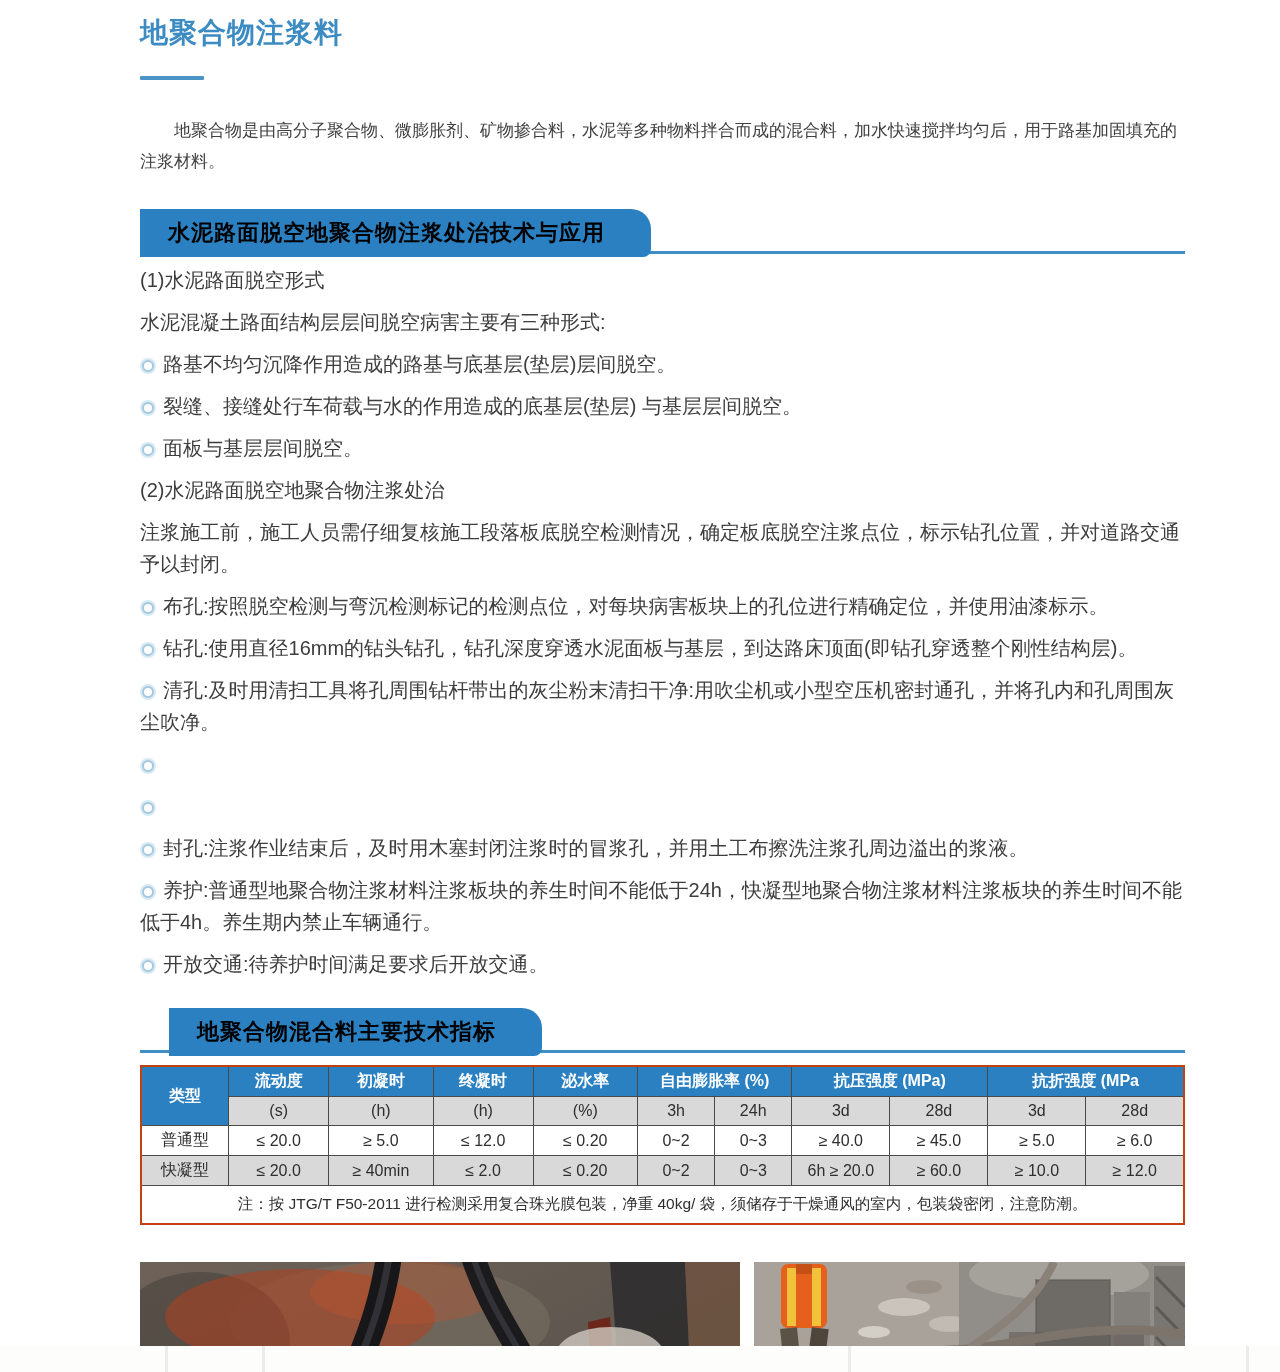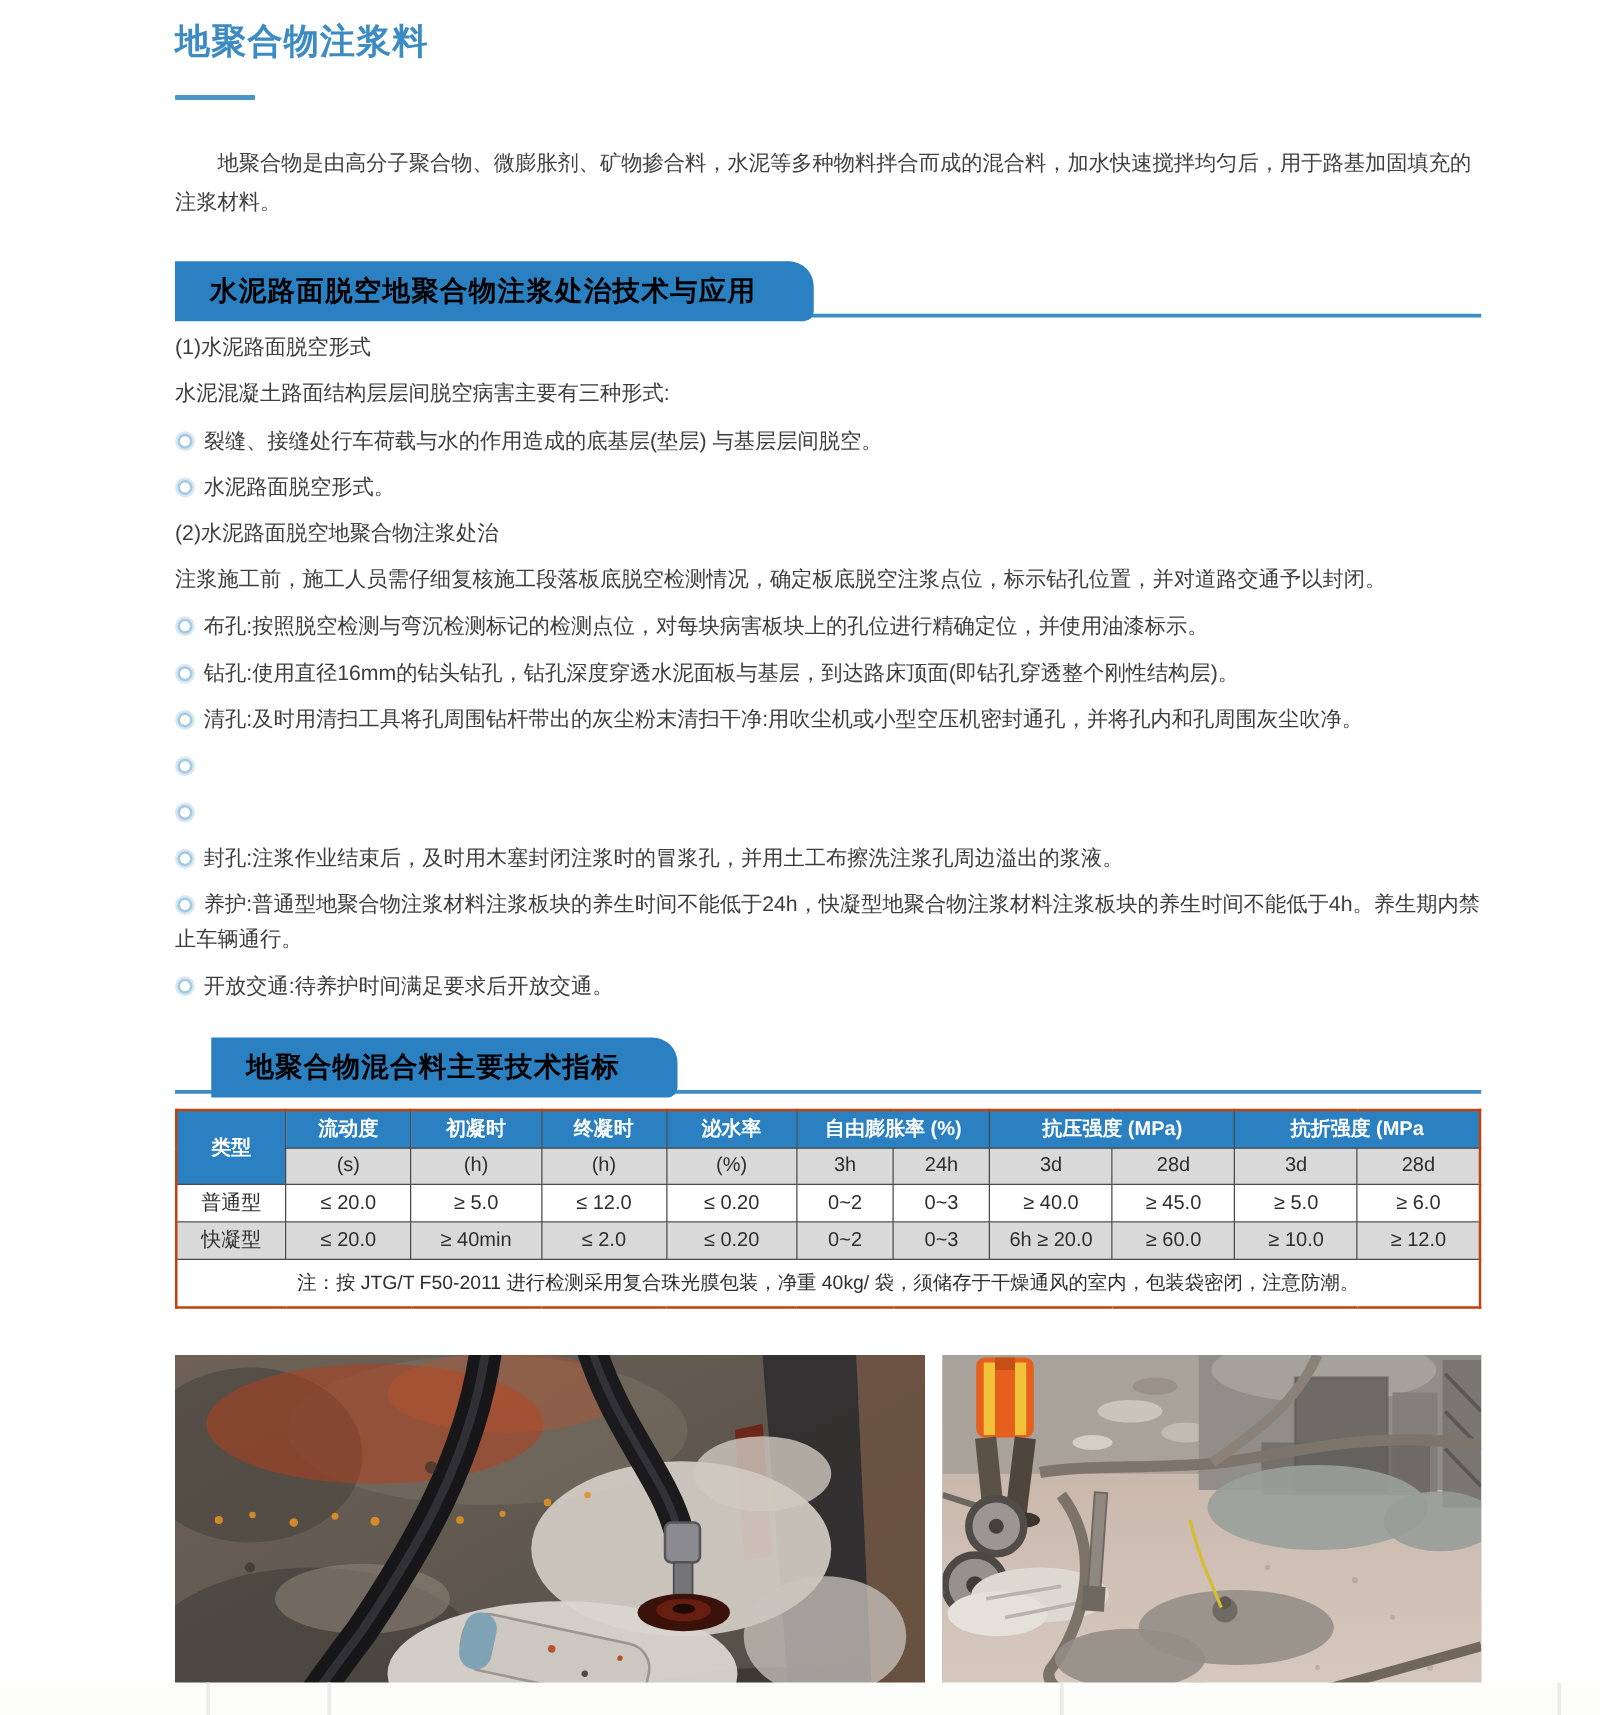--- a/index.html
+++ b/index.html
@@ -24,21 +24,21 @@
   .banner {
     position:relative; display:inline-block; z-index:1;
     background:#2a80c1; color:#000000;
     font-size:22px; font-weight:bold; letter-spacing:1px;
     padding:9px 46px 9px 28px;
     border-radius:0 20px 8px 0;
   }
 
   
   .body-text { margin-top:10px; }
-  .para { font-size:17px; line-height:1.6; color:#3d3d3d; margin:10px 0; }
+  .para { font-size:20px; line-height:1.6; color:#3d3d3d; margin:10px 0; }
   .ring-icon {
     display:inline-block; width:12px; height:12px;
     border:2px solid #a4c9e0; border-radius:50%;
     box-shadow:0 0 0 2px #d9e9f3; background:#ffffff;
     margin:0 9px 0 2px; vertical-align:-1px;
   }
 
   
   .spec-table { width:100%; border-collapse:collapse; margin-top:12px; font-size:16px; color:#2e2e2e;
                 border:2px solid #c2410c; table-layout:fixed; }
@@ -72,22 +72,23 @@
   <p class="intro">地聚合物是由高分子聚合物、微膨胀剂、矿物掺合料，水泥等多种物料拌合而成的混合料，加水快速搅拌均匀后，用于路基加固填充的注浆材料。</p>
 
   <div class="banner-wrap">
     <div class="banner-line"></div>
     <div class="banner">水泥路面脱空地聚合物注浆处治技术与应用</div>
   </div>
 
   <div class="body-text">
     <p class="para"><span>(1)水泥路面脱空形式</span></p>
     <p class="para"><span>水泥混凝土路面结构层层间脱空病害主要有三种形式:</span></p>
+    <p class="para"><span class="ring-icon"></span><span>路基不均匀沉降作用造成的路基与底基层(垫层)层间脱空。</span></p>
     <p class="para"><span class="ring-icon"></span><span>裂缝、接缝处行车荷载与水的作用造成的底基层(垫层) 与基层层间脱空。</span></p>
-    <p class="para"><span class="ring-icon"></span><span>水泥路面脱空形式。</span></p>
+    <p class="para"><span class="ring-icon"></span><span>面板与基层层间脱空。</span></p>
     <p class="para"><span>(2)水泥路面脱空地聚合物注浆处治</span></p>
     <p class="para"><span>注浆施工前，施工人员需仔细复核施工段落板底脱空检测情况，确定板底脱空注浆点位，标示钻孔位置，并对道路交通予以封闭。</span></p>
     <p class="para"><span class="ring-icon"></span><span>布孔:按照脱空检测与弯沉检测标记的检测点位，对每块病害板块上的孔位进行精确定位，并使用油漆标示。</span></p>
     <p class="para"><span class="ring-icon"></span><span>钻孔:使用直径16mm的钻头钻孔，钻孔深度穿透水泥面板与基层，到达路床顶面(即钻孔穿透整个刚性结构层)。</span></p>
     <p class="para"><span class="ring-icon"></span><span>清孔:及时用清扫工具将孔周围钻杆带出的灰尘粉末清扫干净:用吹尘机或小型空压机密封通孔，并将孔内和孔周围灰尘吹净。</span></p>
     <p class="para"><span class="ring-icon"></span></p>
     <p class="para"><span class="ring-icon"></span></p>
     <p class="para"><span class="ring-icon"></span><span>封孔:注浆作业结束后，及时用木塞封闭注浆时的冒浆孔，并用土工布擦洗注浆孔周边溢出的浆液。</span></p>
     <p class="para"><span class="ring-icon"></span><span>养护:普通型地聚合物注浆材料注浆板块的养生时间不能低于24h，快凝型地聚合物注浆材料注浆板块的养生时间不能低于4h。养生期内禁止车辆通行。</span></p>
     <p class="para"><span class="ring-icon"></span><span>开放交通:待养护时间满足要求后开放交通。</span></p>

